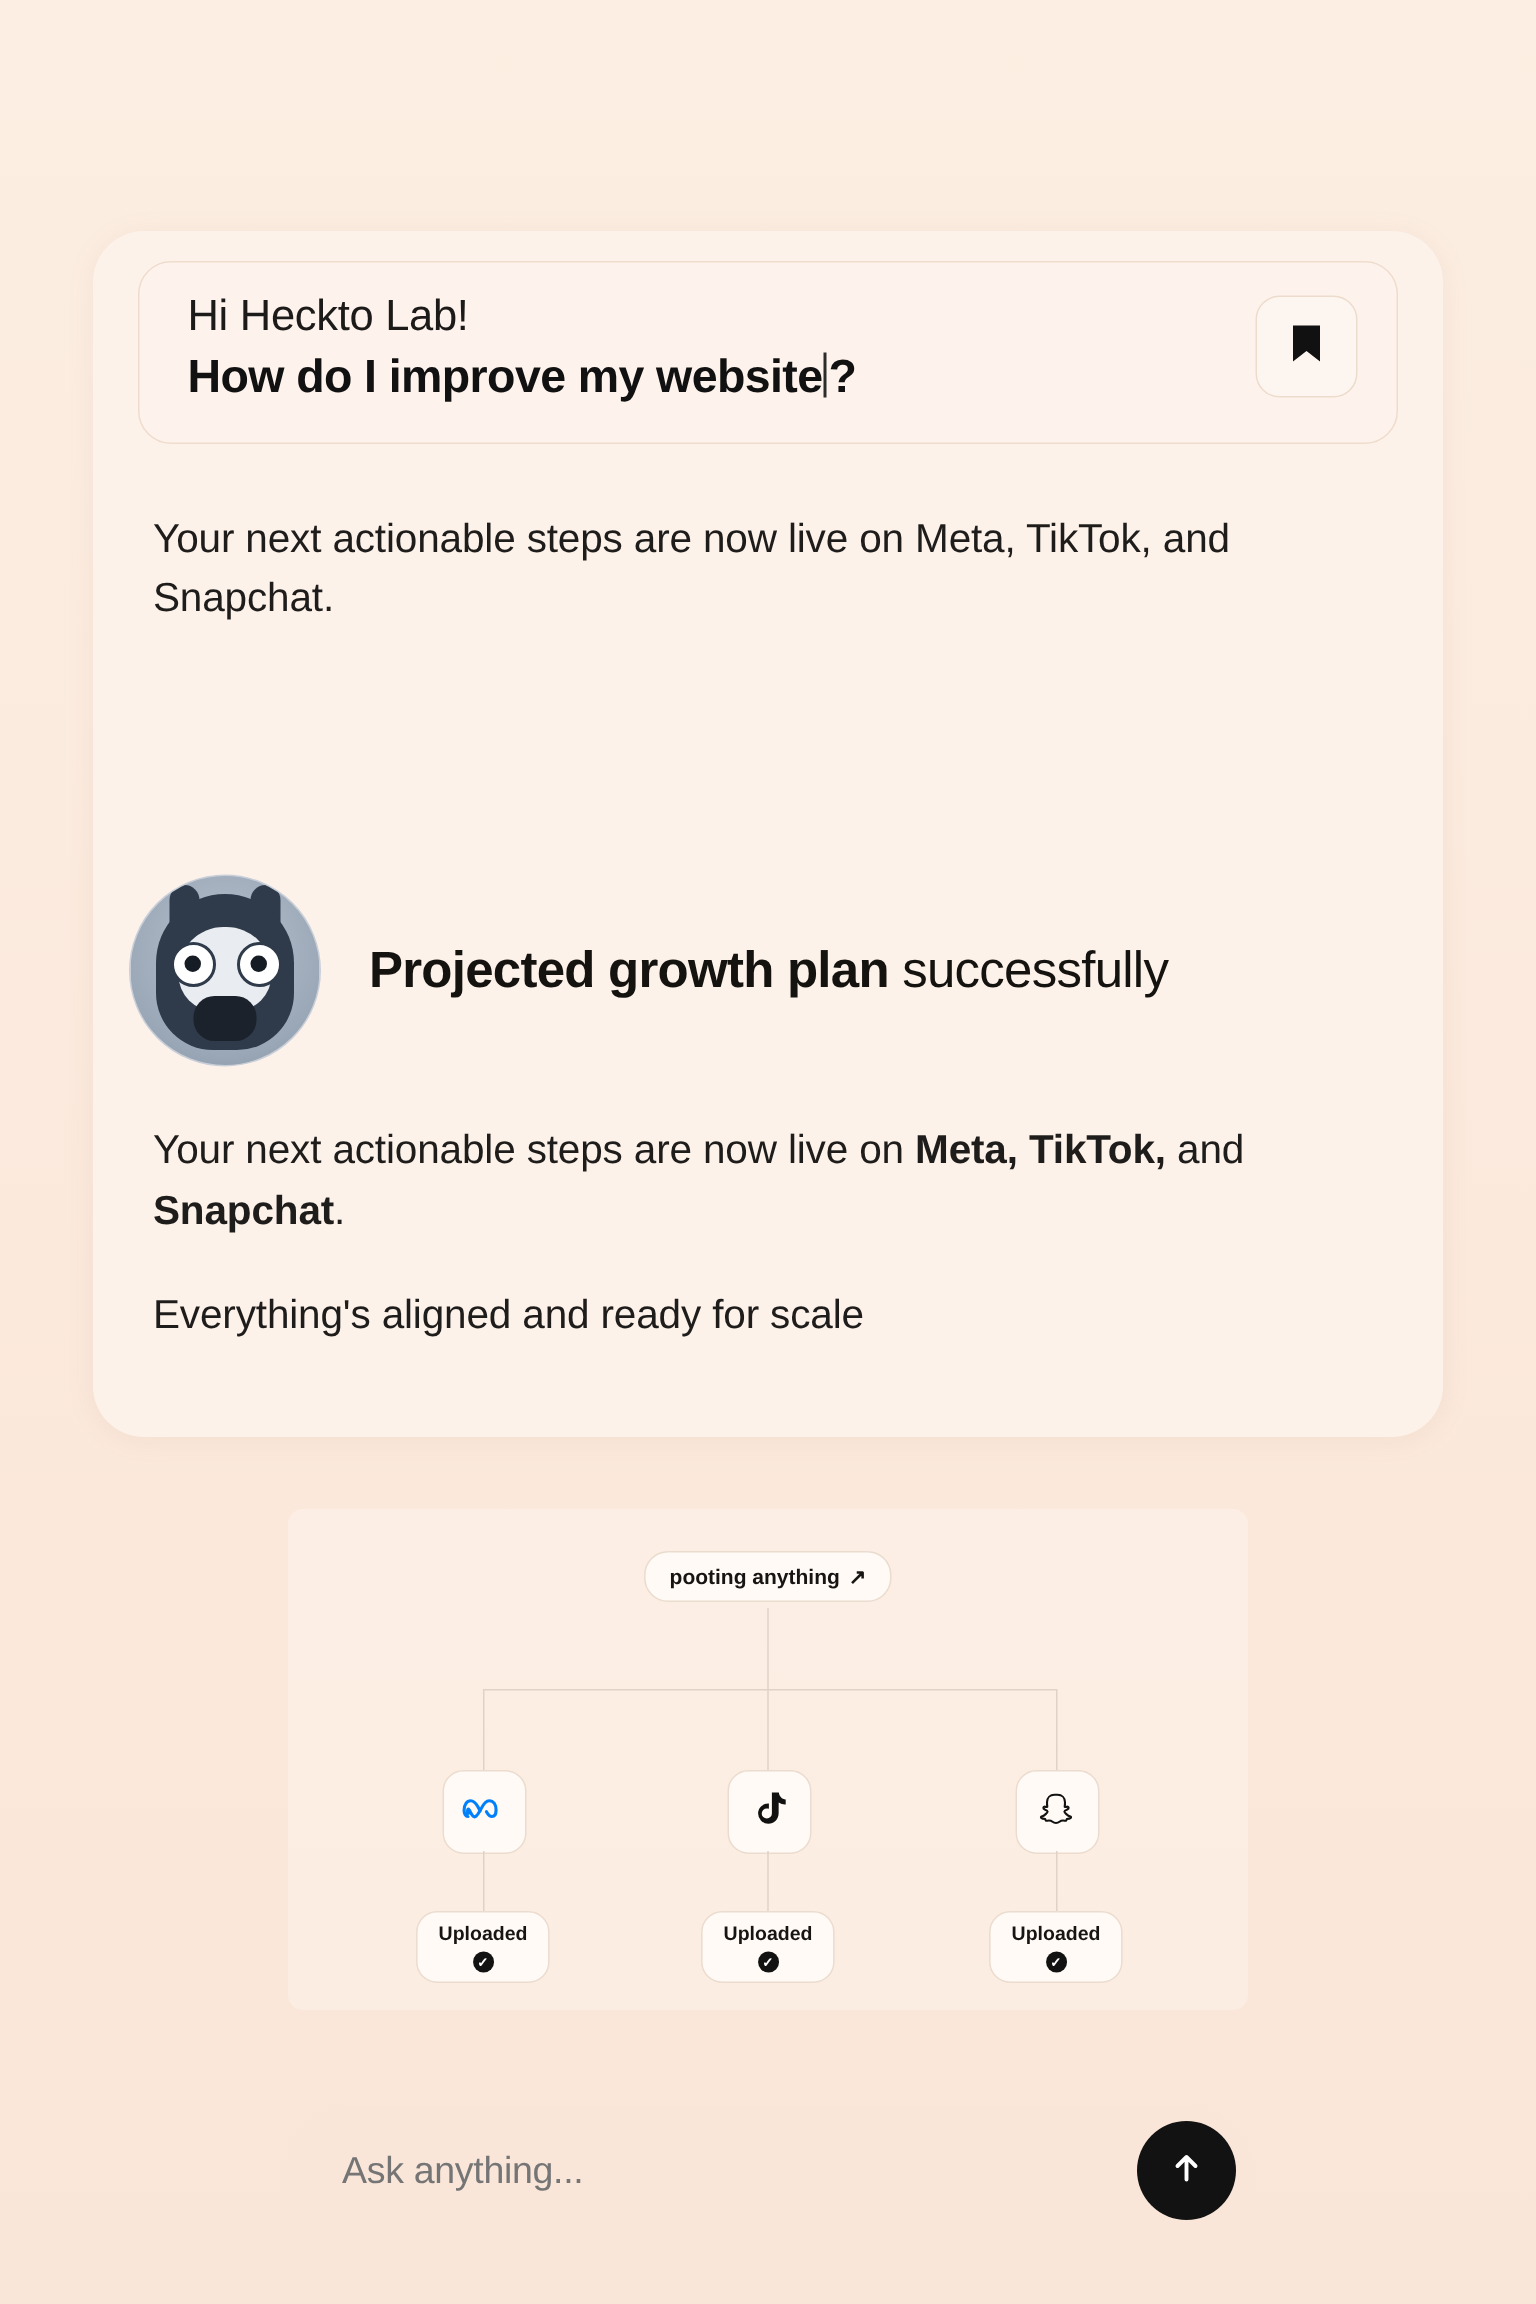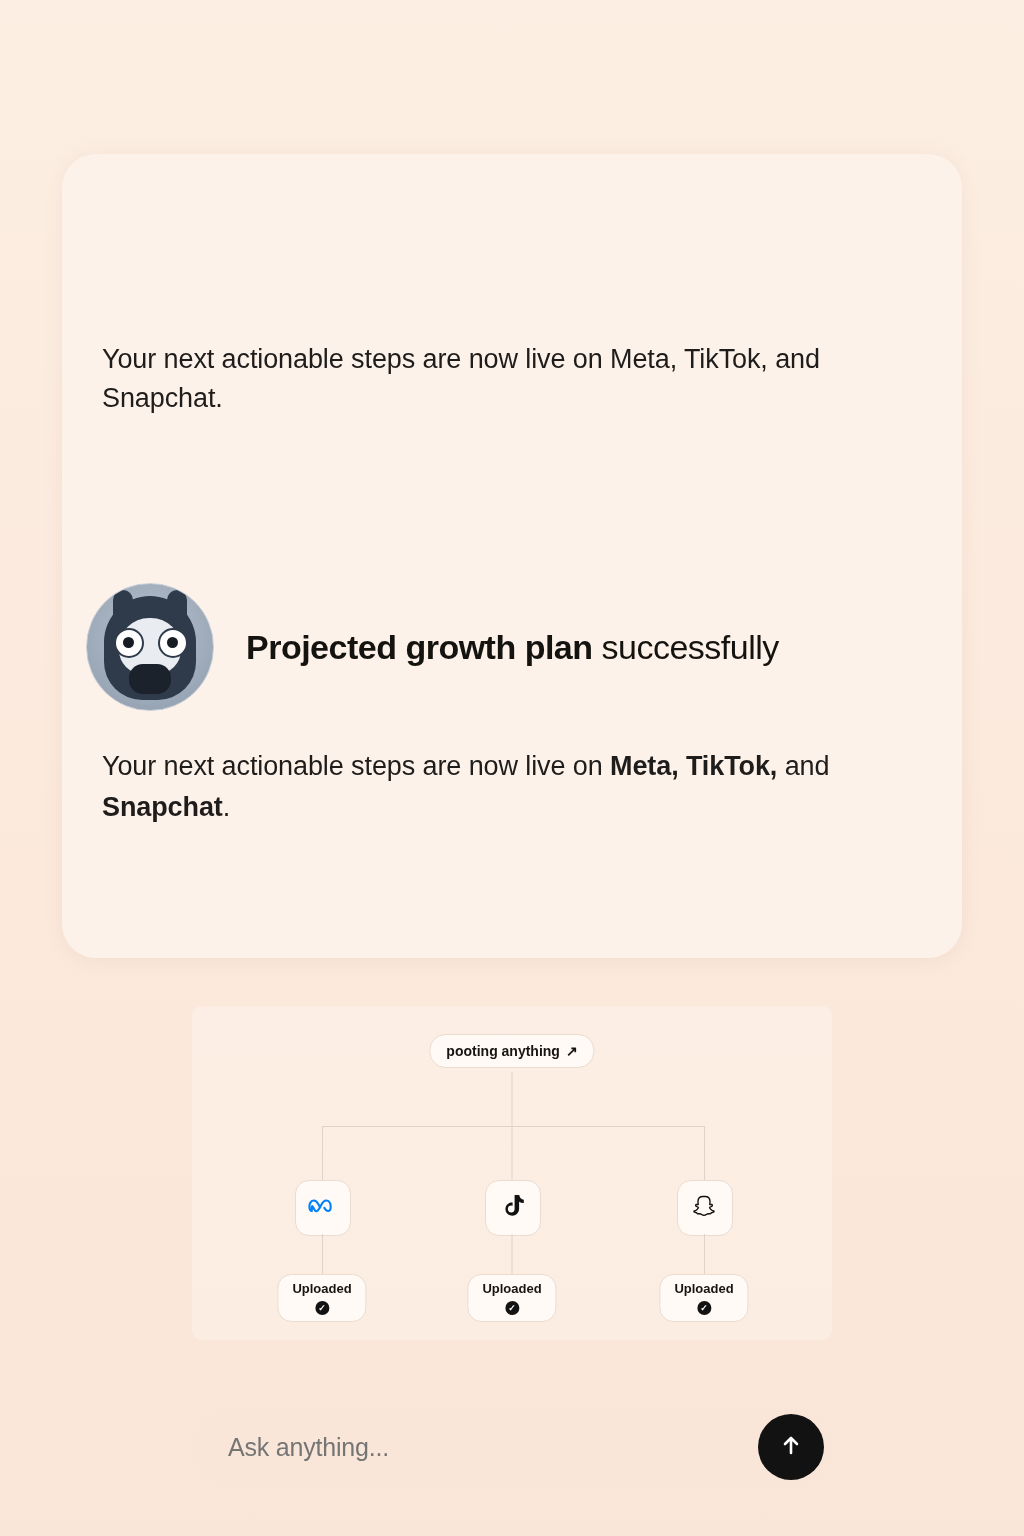--- a/index.html
+++ b/index.html
@@ -337,20 +337,35 @@
     flex: 0 0 auto;
   }
 </style>
 </head>
 <body>
 
 <div class="app">
 
   <div class="chat-card">
 
+    <div class="prompt-box">
+      <div class="greeting">Hi Heckto Lab!</div>
+      <div class="question">
+        <span>How do I improve my website</span>
+          <span class="caret"></span>
+          <span>?</span>
+      </div>
+      <div class="bookmark-btn">
+        <span>
+          <svg width="24" height="28" viewBox="0 0 24 28" aria-hidden="true">
+            <path d="M3 2h18v24l-9-7-9 7z" fill="#111111"></path>
+          </svg>
+        </span>
+      </div>
+    </div>
 
     <div class="body-text para-1">Your next actionable steps are now live on Meta, TikTok, and Snapchat.</div>
 
 
     <div class="headline-row">
       <div class="avatar">
         <div class="av-ear-l"></div>
         <div class="av-ear-r"></div>
         <div class="av-head"></div>
         <div class="av-face"></div>
@@ -364,20 +379,21 @@
       </div>
       <div class="headline">
         <b>Projected growth plan</b><span> successfully</span>
       </div>
     </div>
 
     <div class="para-3">
       <span>Your next actionable steps are now live on </span><b>Meta, TikTok,</b><span> and </span><b>Snapchat</b><span>.</span>
     </div>
 
+    <div class="para-4">Everything's aligned and ready for scale</div>
   </div>
 
   <div class="diagram">
     <div class="node-root">
       <span>pooting anything</span>
       <span>↗</span>
     </div>
 
     <div class="line v-root"></div>
     <div class="line h-bus"></div>

